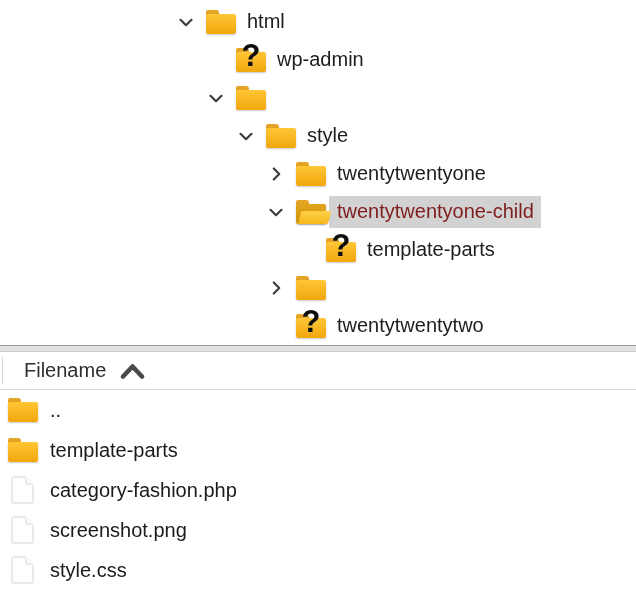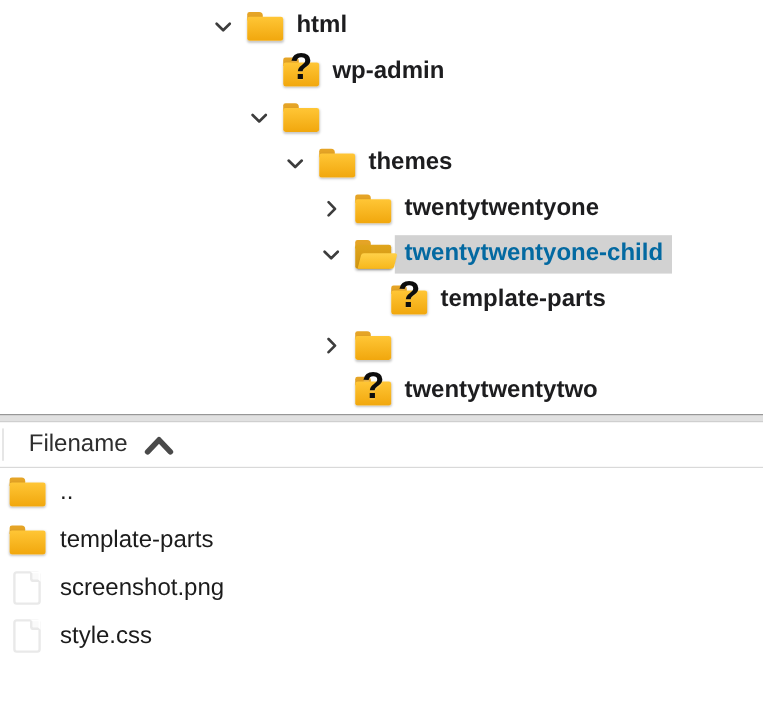--- a/index.html
+++ b/index.html
@@ -40,22 +40,22 @@
            font-size:31px; font-weight:800; color:#0d0d0d; line-height:1;
            text-shadow:0 1px 0 rgba(255,255,255,.15); z-index:2; }
 
   
   .file-page { position:absolute; left:3px; top:-1px; width:23px; height:28px;
                background:#ffffff; border:2px solid #e9e9e9; border-radius:3px; }
   .file-page .fold { position:absolute; top:-2px; right:-2px; width:9px; height:9px;
                      background:#fafafa; border-left:2px solid #e9e9e9; border-bottom:2px solid #e9e9e9;
                      border-radius:0 0 0 3px; border-top:2px solid #fff; border-right:2px solid #fff; }
 
-  .tree-label { padding:4px 7px 5px 8px; margin-left:-8px; border-radius:0;font-weight:bold; }
-  .tree-row.selected .tree-label { background:#d2d2d2; color:#0369a1; }
+  .tree-label { padding:4px 7px 5px 8px; margin-left:-8px; border-radius:0; }
+  .tree-row.selected .tree-label { background:#d2d2d2; color:#7f1d1d; }
 
   
   .splitter { height:7px; background:#e1e1e1; border-top:1px solid #979797; border-bottom:1px solid #cbcbcb; }
 
   
   .list-header { height:38px; display:flex; align-items:center; padding-left:24px;
                  border-bottom:1px solid #d9d9d9; position:relative; background:#fff; }
   .list-header::before { content:""; position:absolute; left:2px; top:5px; bottom:5px;
                          width:1px; background:#d6d6d6; }
   .col-label { font-size:20px; color:#2e2e2e; }
@@ -123,21 +123,21 @@
         <svg width="14" height="9" viewBox="0 0 14 9">
             <path d="M1.5 1.8 L7 7.2 L12.5 1.8" fill="none" stroke="#3d3d3d" stroke-width="2.2" stroke-linecap="round" stroke-linejoin="round"></path>
           </svg>
       </span>
       <span class="icon-box">
         <span class="folder">
             <span class="tab"></span>
             <span class="body"></span>
           </span>
       </span>
-      <span class="tree-label">themes</span>
+      <span class="tree-label">style</span>
     </div>
 
     <div class="tree-row lvl3">
       <span class="twisty">
         <svg width="9" height="14" viewBox="0 0 9 14">
             <path d="M1.8 1.5 L7.2 7 L1.8 12.5" fill="none" stroke="#3d3d3d" stroke-width="2.2" stroke-linecap="round" stroke-linejoin="round"></path>
           </svg>
       </span>
       <span class="icon-box">
         <span class="folder">
@@ -230,34 +230,42 @@
     <div class="file-row">
       <span class="icon-box">
         <span class="folder">
             <span class="tab"></span>
             <span class="body"></span>
           </span>
       </span>
       <span class="name">template-parts</span>
     </div>
 
-
     <div class="file-row">
       <span class="icon-box">
         <span class="file-page">
             <span class="fold"></span>
           </span>
       </span>
-      <span class="name">screenshot.png</span>
+      <span class="name">category-fashion.php</span>
     </div>
 
     <div class="file-row">
       <span class="icon-box">
         <span class="file-page">
             <span class="fold"></span>
           </span>
       </span>
+      <span class="name">screenshot.png</span>
+    </div>
+
+    <div class="file-row">
+      <span class="icon-box">
+        <span class="file-page">
+            <span class="fold"></span>
+          </span>
+      </span>
       <span class="name">style.css</span>
     </div>
 
   </div>
 
 </div>
 
 </body></html>

